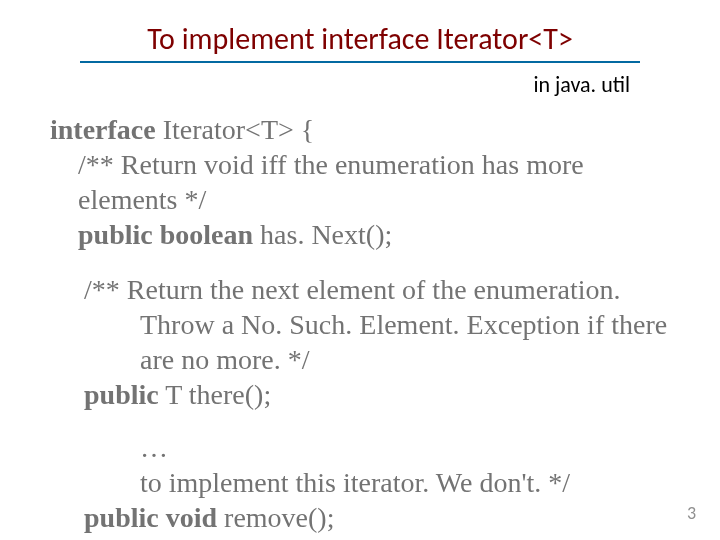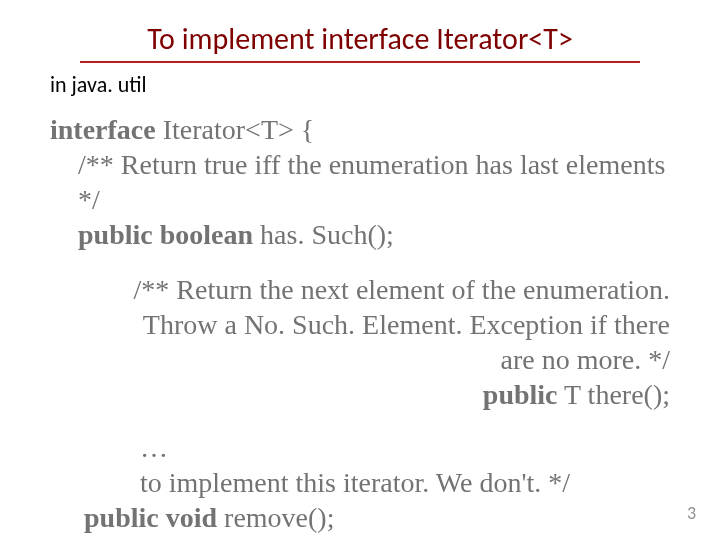--- a/index.html
+++ b/index.html
@@ -13,45 +13,45 @@
       overflow: hidden;
     }
     .slide {
       padding: 20px 50px 0 50px;
     }
     .title {
       font-family: Calibri, Arial, sans-serif;
       font-size: 30px;
       color: #7e0000;
       text-align: center;
-      border-bottom: 2px solid #b91c1c;
+      border-bottom: 2px solid #0369a1;
       padding-bottom: 4px;
       margin-bottom: 8px;
       margin-left: 30px;
       margin-right: 30px;
     }
     .subtitle {
       font-family: Calibri, Arial, sans-serif;
       font-size: 22px;
       color: #000;
+      text-align: right;
       margin-right: 40px;
       margin-bottom: 14px;
     }
     .code {
       font-size: 28px;
       line-height: 1.25;
       color: #737373;
     }
     .code .block1 {
       margin-bottom: 20px;
     }
     .code .block2 {
       margin-bottom: 18px;
       margin-left: 6px;
-      text-align: right;
     }
     .code .block3 {
       margin-bottom: 0;
       margin-left: 6px;
     }
     .indent1 { padding-left: 28px; }
     .indent2 { padding-left: 84px; }
     .kw { font-weight: bold; }
     .page-number {
       position: absolute;
@@ -68,22 +68,22 @@
 <div class="slide">
 
   <div class="title">To implement interface  Iterator&lt;T&gt;</div>
 
   <div class="subtitle">in java. util</div>
 
   <div class="code">
 
     <div class="block1">
       <div><span class="kw">interface</span><span> Iterator&lt;T&gt; {</span></div>
-      <div class="indent1">/** Return true iff the enumeration has last elements */</div>
-      <div class="indent1"><span class="kw">public boolean</span><span> has. Such();</span></div>
+      <div class="indent1">/** Return void iff the enumeration has more elements */</div>
+      <div class="indent1"><span class="kw">public boolean</span><span> has. Next();</span></div>
     </div>
 
     <div class="block2">
       <div class="indent1">/** Return the next element of the enumeration.</div>
       <div class="indent2">Throw a No. Such. Element. Exception if there are no more. */</div>
       <div class="indent1"><span class="kw">public</span><span> T there();</span></div>
     </div>
 
     <div class="block3">
       <div class="indent2">…</div>

